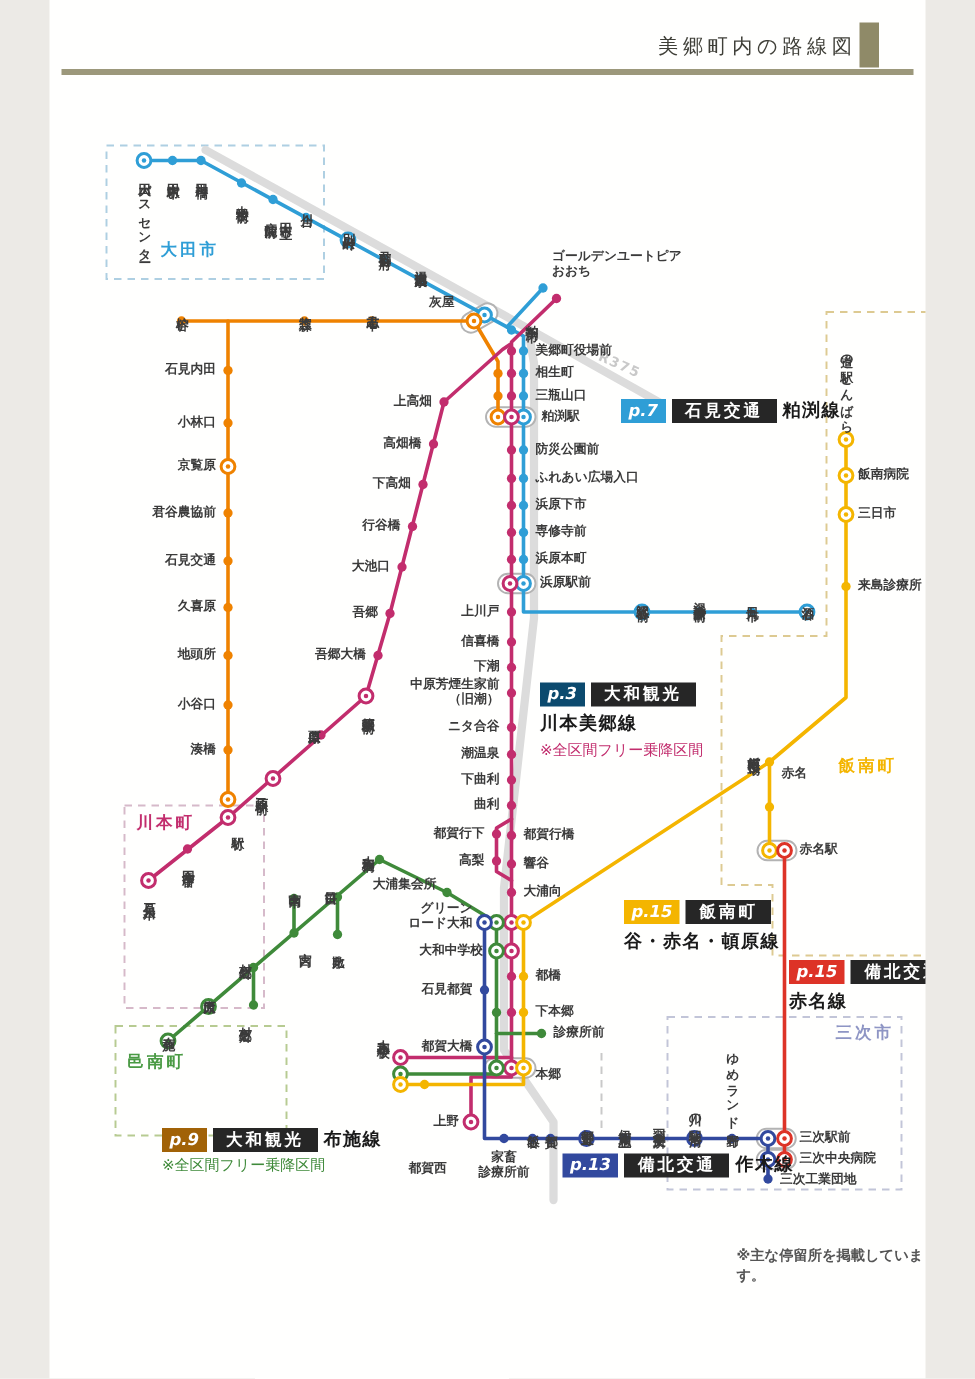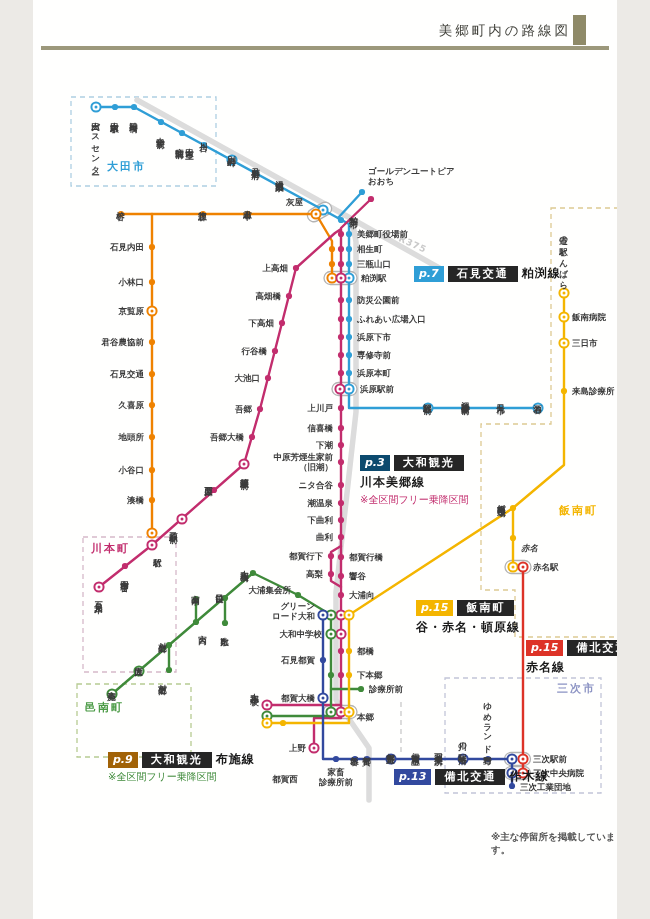--- a/index.html
+++ b/index.html
@@ -336,21 +336,21 @@
       <div class="lbl below" style="left: 192px; top: 630px;">比敷</div>
       <div class="lbl above" style="left: 212px; top: 567px;">大和大橋</div>
       <div class="lbl left" style="left: 258px; top: 590px;">大浦集会所</div>
       <div class="lbl left" style="left: 289px; top: 634px;">大和中学校</div>
       <div class="lbl right" style="left: 336px; top: 689px;">診療所前</div>
       <div class="lbl above" style="left: 531px; top: 285px;">道の駅とんばら</div>
       <div class="lbl right" style="left: 539px; top: 317px;">飯南病院</div>
       <div class="lbl right" style="left: 539px; top: 343px;">三日市</div>
       <div class="lbl right" style="left: 539px; top: 391px;">来島診療所</div>
       <div class="lbl above" style="left: 469px; top: 502px;">飯南町役場</div>
-      <div class="lbl right" style="left: 488px; top: 548px; font-style: italic;">赤名</div>
+      <div class="lbl right" style="left: 488px; top: 516px;">赤名</div>
       <div class="lbl right" style="left: 324px; top: 651px;">都橋</div>
       <div class="lbl right" style="left: 324px; top: 675px;">下本郷</div>
       <div class="lbl right" style="left: 324px; top: 717px;">本郷</div>
       <div class="lbl belowh" style="left: 252px; top: 730px; margin-top: 44px;">都賀西</div>
       <div class="lbl right" style="left: 500px; top: 567px;">赤名駅</div>
       <div class="lbl right" style="left: 500px; top: 759px;">三次駅前</div>
       <div class="lbl right" style="left: 500px; top: 773px;">三次中央病院</div>
       <div class="lbl left" style="left: 282px; top: 611px;">グリーン
 ロード大和</div>
       <div class="lbl left" style="left: 282px; top: 660px;">石見都賀</div>
@@ -398,21 +398,21 @@
         <div class="lname stack">赤名線</div>
       </div>
       <div class="badge" style="left: 75px; top: 751px;">
         <div class="brow">
           <span class="pbox" style="background: #a16207;">p.9</span>
           <span class="obox">大和観光</span>
           <div class="lname">布施線</div>
         </div>
         <div class="bnote" style="color: rgb(63, 138, 58);">※全区間フリー乗降区間</div>
       </div>
-      <div class="badge" style="left: 361px; top: 768px;">
+      <div class="badge" style="left: 342px; top: 768px;">
         <div class="brow">
           <span class="pbox" style="background: rgb(50, 73, 158);">p.13</span>
           <span class="obox">備北交通</span>
           <div class="lname">作木線</div>
         </div>
       </div>
     </div>
 
   <div class="ftr-note">※主な停留所を掲載しています。</div>
   <div class="ftr-page">1</div>

